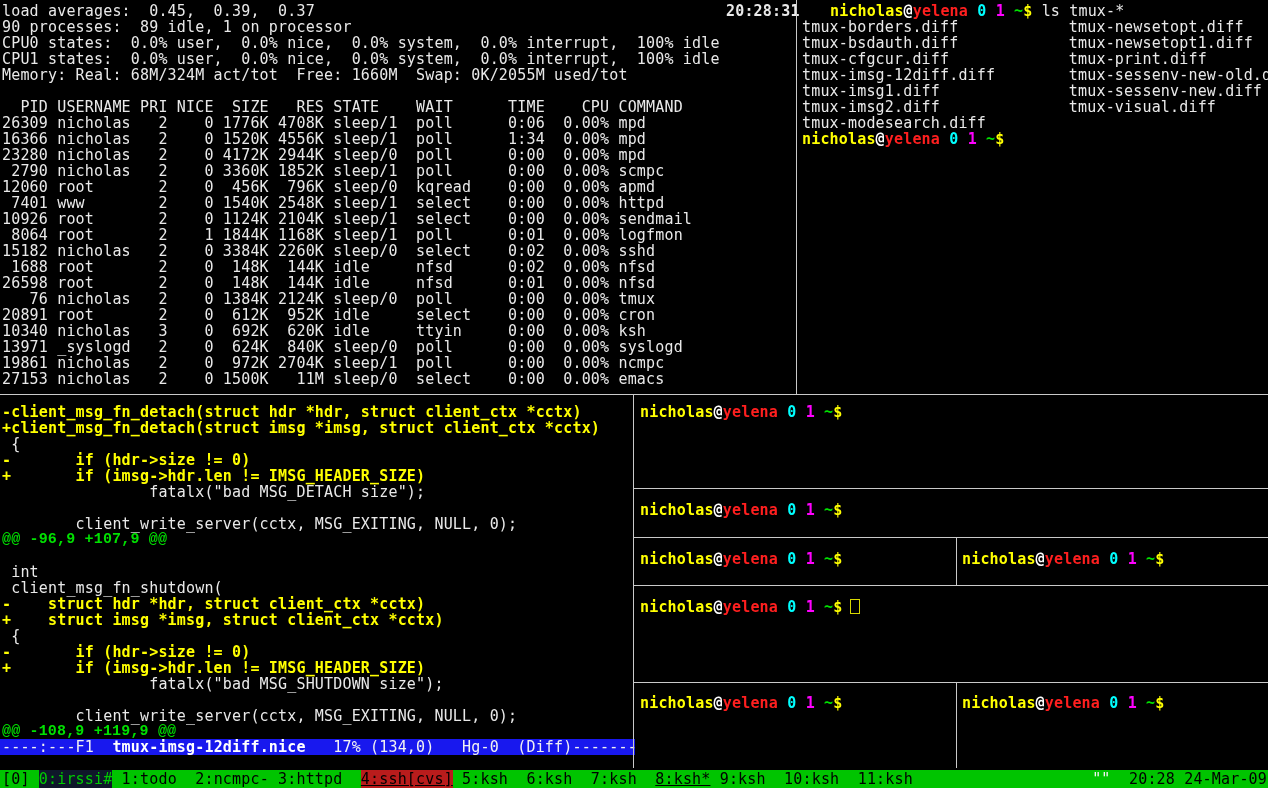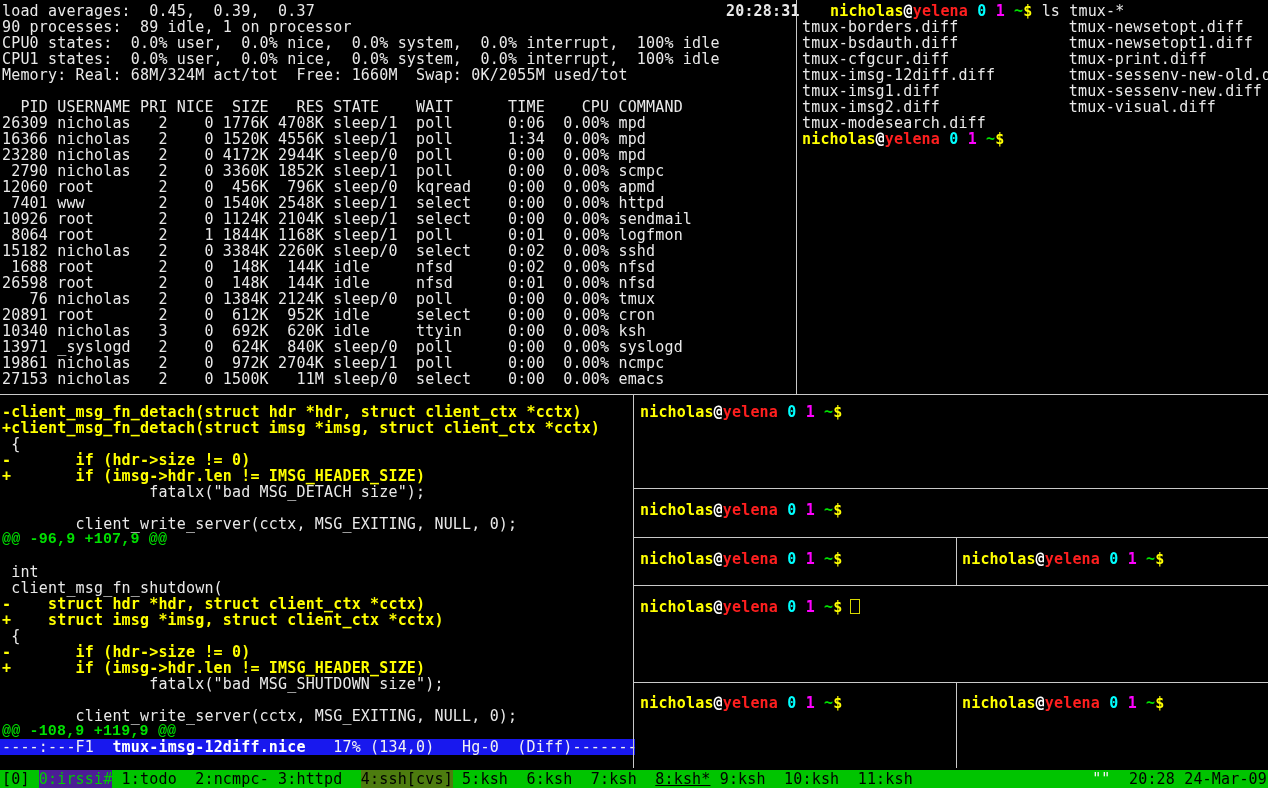--- a/index.html
+++ b/index.html
@@ -27,22 +27,22 @@
   
   .modeline{position:absolute;left:0;top:739px;width:633px;height:16px;
     background:#1818ee;color:#f2f2f2;overflow:hidden;padding-left:2px;}
   .ml-file{color:#ffffff;font-weight:bold;}
   
   .cursor-box{display:inline-block;width:8px;height:13px;border:1px solid #d8d800;
     vertical-align:-2px;margin-left:8px;}
   
   .statusbar{position:absolute;left:0;top:770px;width:1268px;height:18px;
     background:#00c400;color:#000;line-height:18px;overflow:hidden;padding-left:2px;}
-  .inv{background:#4c1d95;color:#00cc00;}
-  .curwin{background:#4d7c0f;color:#000;}
+  .inv{background:#0f172a;color:#00cc00;}
+  .curwin{background:#b91c1c;color:#000;text-decoration:underline;}
   .marked{text-decoration:underline;margin-top:12px;}
   .status-right{position:absolute;right:3px;top:0;}
   .hostq{color:#f2f2f2;}
 </style>
 </head>
 <body>
 
 <div class="screen">
 
   <div class="mono pane" style="left:2px;top:3px;"><div class="ln">load averages:  0.45,  0.39,  0.37</div><div class="ln">90 processes:  89 idle, 1 on processor</div><div class="ln">CPU0 states:  0.0% user,  0.0% nice,  0.0% system,  0.0% interrupt,  100% idle</div><div class="ln">CPU1 states:  0.0% user,  0.0% nice,  0.0% system,  0.0% interrupt,  100% idle</div><div class="ln">Memory: Real: 68M/324M act/tot  Free: 1660M  Swap: 0K/2055M used/tot</div><div class="ln"></div><div class="ln">  PID USERNAME PRI NICE  SIZE   RES STATE    WAIT      TIME    CPU COMMAND</div><div class="ln">26309 nicholas   2    0 1776K 4708K sleep/1  poll      0:06  0.00% mpd</div><div class="ln">16366 nicholas   2    0 1520K 4556K sleep/1  poll      1:34  0.00% mpd</div><div class="ln">23280 nicholas   2    0 4172K 2944K sleep/0  poll      0:00  0.00% mpd</div><div class="ln"> 2790 nicholas   2    0 3360K 1852K sleep/1  poll      0:00  0.00% scmpc</div><div class="ln">12060 root       2    0  456K  796K sleep/0  kqread    0:00  0.00% apmd</div><div class="ln"> 7401 www        2    0 1540K 2548K sleep/1  select    0:00  0.00% httpd</div><div class="ln">10926 root       2    0 1124K 2104K sleep/1  select    0:00  0.00% sendmail</div><div class="ln"> 8064 root       2    1 1844K 1168K sleep/1  poll      0:01  0.00% logfmon</div><div class="ln">15182 nicholas   2    0 3384K 2260K sleep/0  select    0:02  0.00% sshd</div><div class="ln"> 1688 root       2    0  148K  144K idle     nfsd      0:02  0.00% nfsd</div><div class="ln">26598 root       2    0  148K  144K idle     nfsd      0:01  0.00% nfsd</div><div class="ln">   76 nicholas   2    0 1384K 2124K sleep/0  poll      0:00  0.00% tmux</div><div class="ln">20891 root       2    0  612K  952K idle     select    0:00  0.00% cron</div><div class="ln">10340 nicholas   3    0  692K  620K idle     ttyin     0:00  0.00% ksh</div><div class="ln">13971 _syslogd   2    0  624K  840K sleep/0  poll      0:00  0.00% syslogd</div><div class="ln">19861 nicholas   2    0  972K 2704K sleep/1  poll      0:00  0.00% ncmpc</div><div class="ln">27153 nicholas   2    0 1500K   11M sleep/0  select    0:00  0.00% emacs</div></div>

